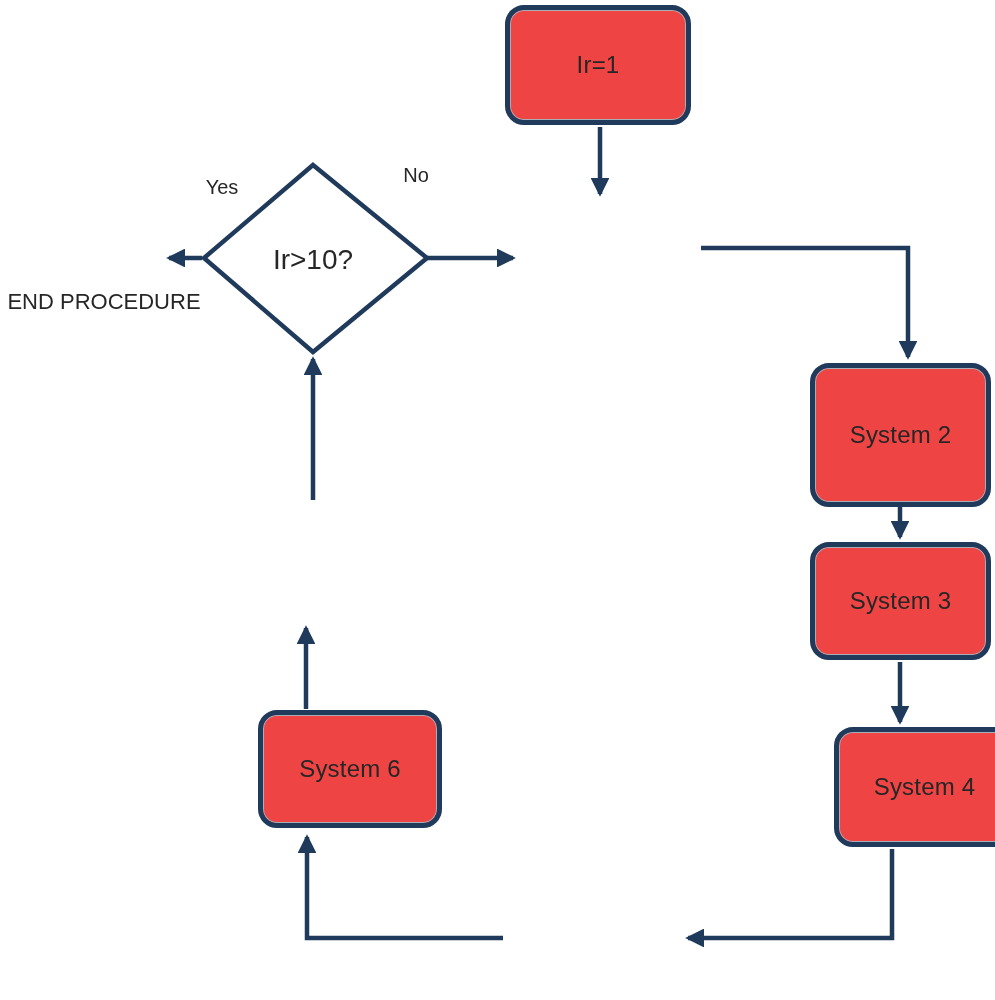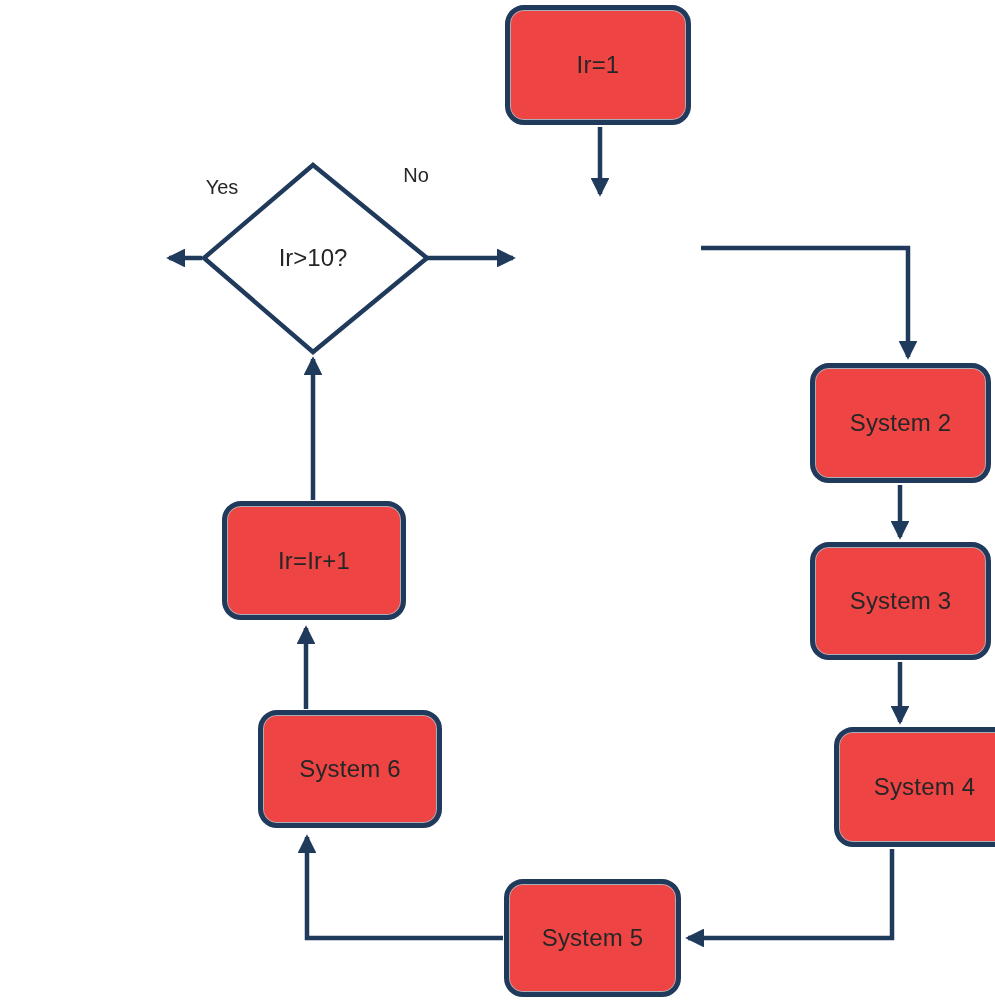--- a/index.html
+++ b/index.html
@@ -43,21 +43,21 @@
     white-space: nowrap;
   }
   .edge-label { font-size: 20px; }
   .end-label  { font-size: 22px; }
   .decision-text {
     position: absolute;
     left: 243px;
     top: 244px;
     width: 140px;
     text-align: center;
-    font-size: 24px;
+    font-size: 28px;
     color: #262626;
   }
 </style>
 </head>
 <body>
 
 <div id="canvas">
 
   <svg id="edges-svg" viewBox="0 0 995 1000" xmlns="http://www.w3.org/2000/svg">
     <defs>
@@ -80,44 +80,39 @@
     </g>
 
     <polygon points="313,165 427,258 313,352 204,258" fill="#ffffff" stroke="#203a5c" stroke-width="4.5" stroke-linejoin="miter"></polygon>
   </svg>
 
   <div class="node" style="left:505px; top:5px; width:186px; height:120px;">
     <span>Ir=1</span>
   </div>
 
 
-  <div class="node" style="left:810px; top:363px; width:181px; height:120px;">
+  <div class="node" style="left:810px; top:363px; width:181px; height:144px;">
     <span>System 2</span>
   </div>
 
   <div class="node" style="left:810px; top:542px; width:181px; height:118px;text-align:right;">
     <span>System 3</span>
   </div>
 
   <div class="node" style="left:810px; top:727px; width:181px; height:120px;margin-left:24px;">
     <span>System 4</span>
   </div>
 
-  <div class="node" style="left:504px; top:879px; width:177px; height:118px;">
-    <span>System 5</span>
-  </div>
 
   <div class="node" style="left:214px; top:710px; width:184px; height:118px;margin-left:44px;">
     <span>System 6</span>
   </div>
 
-  <div class="node" style="left:222px; top:501px; width:184px; height:119px;">
-    <span>Ir=Ir+1</span>
-  </div>
 
   <div class="decision-text">Ir&gt;10?</div>
 
   <div class="flow-label edge-label" style="left:192px; top:176px; width:60px;">Yes</div>
 
   <div class="flow-label edge-label" style="left:391px; top:164px; width:50px;">No</div>
 
+  <div class="flow-label end-label" style="left:0px; top:289px; width:208px;">END PROCEDURE</div>
 
 </div>
 
 </body></html>

